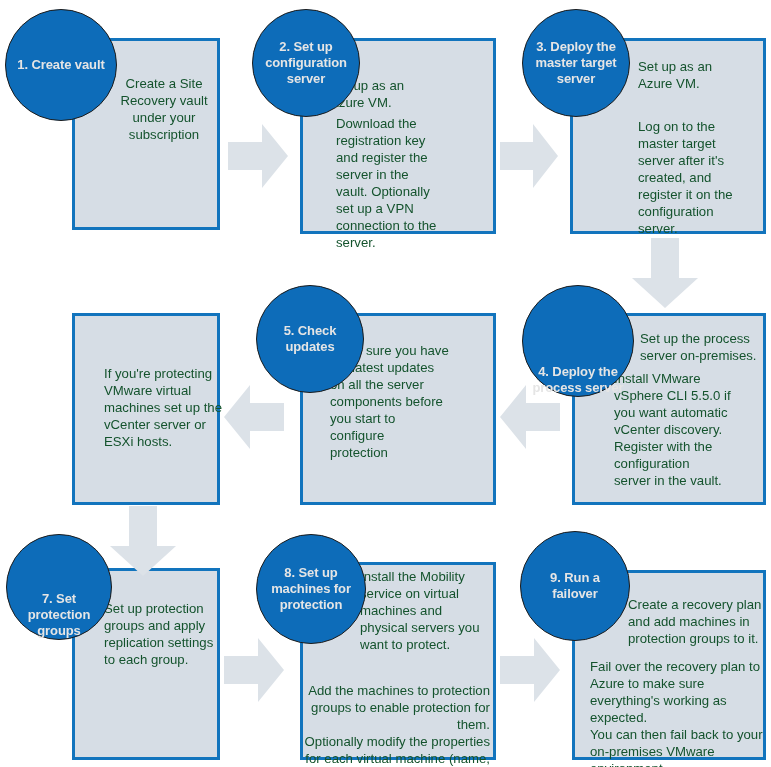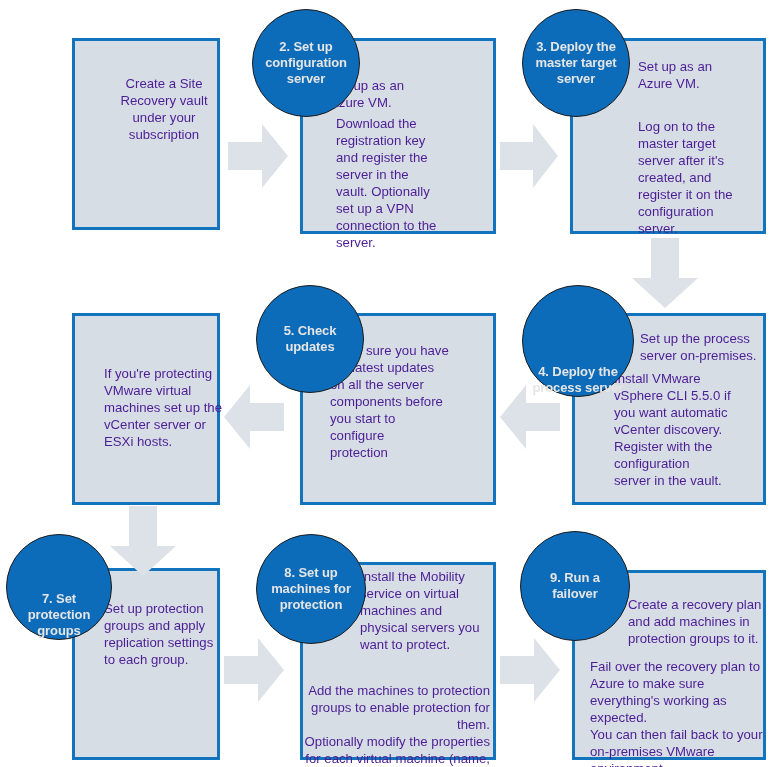--- a/index.html
+++ b/index.html
@@ -23,21 +23,21 @@
 
   
   .step-box {
     position: absolute;
     background: #d6dde5;
     border: 3px solid #1274bd;
     box-sizing: border-box;
   }
   .box-text {
     position: absolute;
-    color: #4c1d95;
+    color: #14532d;
     font-size: 13.2px;
     line-height: 17px;
     font-family: "Liberation Sans", sans-serif;
     white-space: pre-line;
   }
 
   
   .step-circle {
     position: absolute;
     border-radius: 50%;
@@ -70,20 +70,23 @@
 </head>
 <body>
 
 <div id="canvas">
 
   <div class="step-box" style="left:72px; top:38px; width:148px; height:192px;"></div>
   <div class="box-text" style="left:100px; top:75px; width:128px; text-align:center;">Create a Site
 Recovery vault
 under your
 subscription</div>
+  <div class="step-circle" style="left:5px; top:9px; width:112px; height:112px;">
+    <span class="circle-label">1. Create vault</span>
+  </div>
 
   <div class="arrow" style="left:228px; top:124px; width:60px; height:64px;">
     <svg width="60" height="64" viewBox="0 0 60 64">
       <polygon points="0,18 34,18 34,0 60,32 34,64 34,46 0,46" fill="#dce2e8"></polygon>
     </svg>
   </div>
 
   <div class="step-box" style="left:300px; top:38px; width:196px; height:196px;"></div>
   <div class="box-text" style="left:330px; top:77px; width:162px; text-align:left;">Set up as an
 Azure VM.</div>

